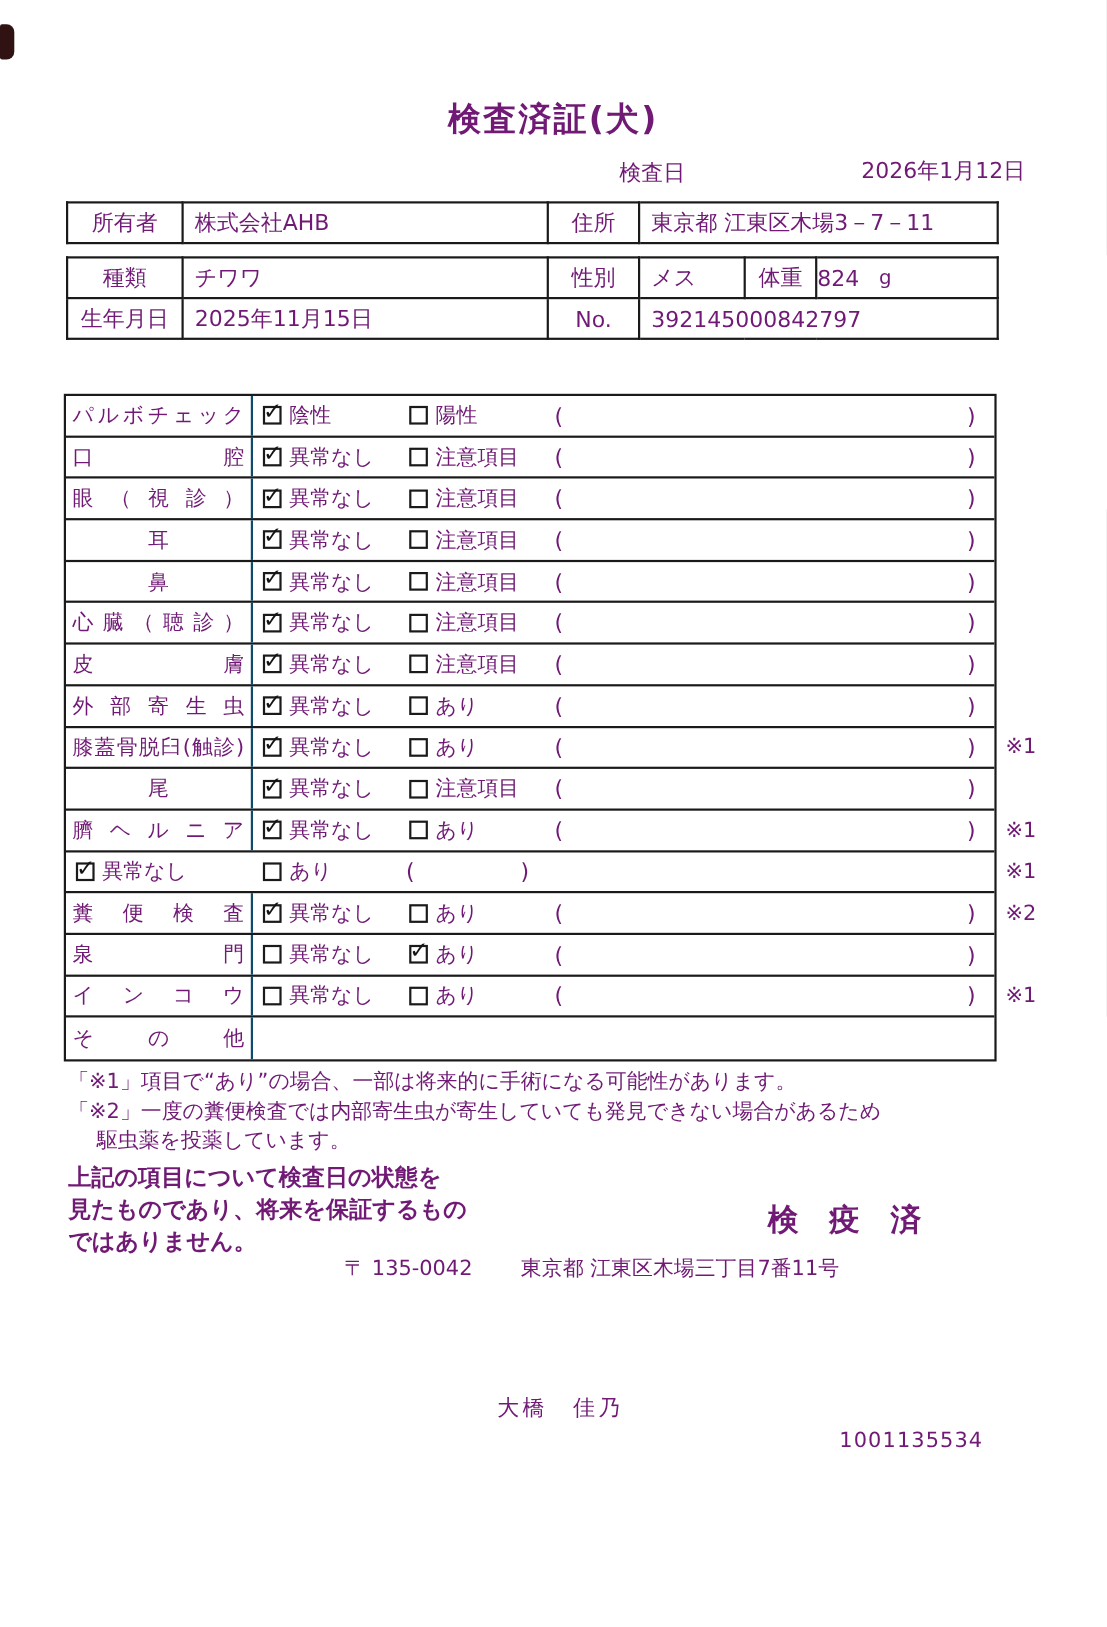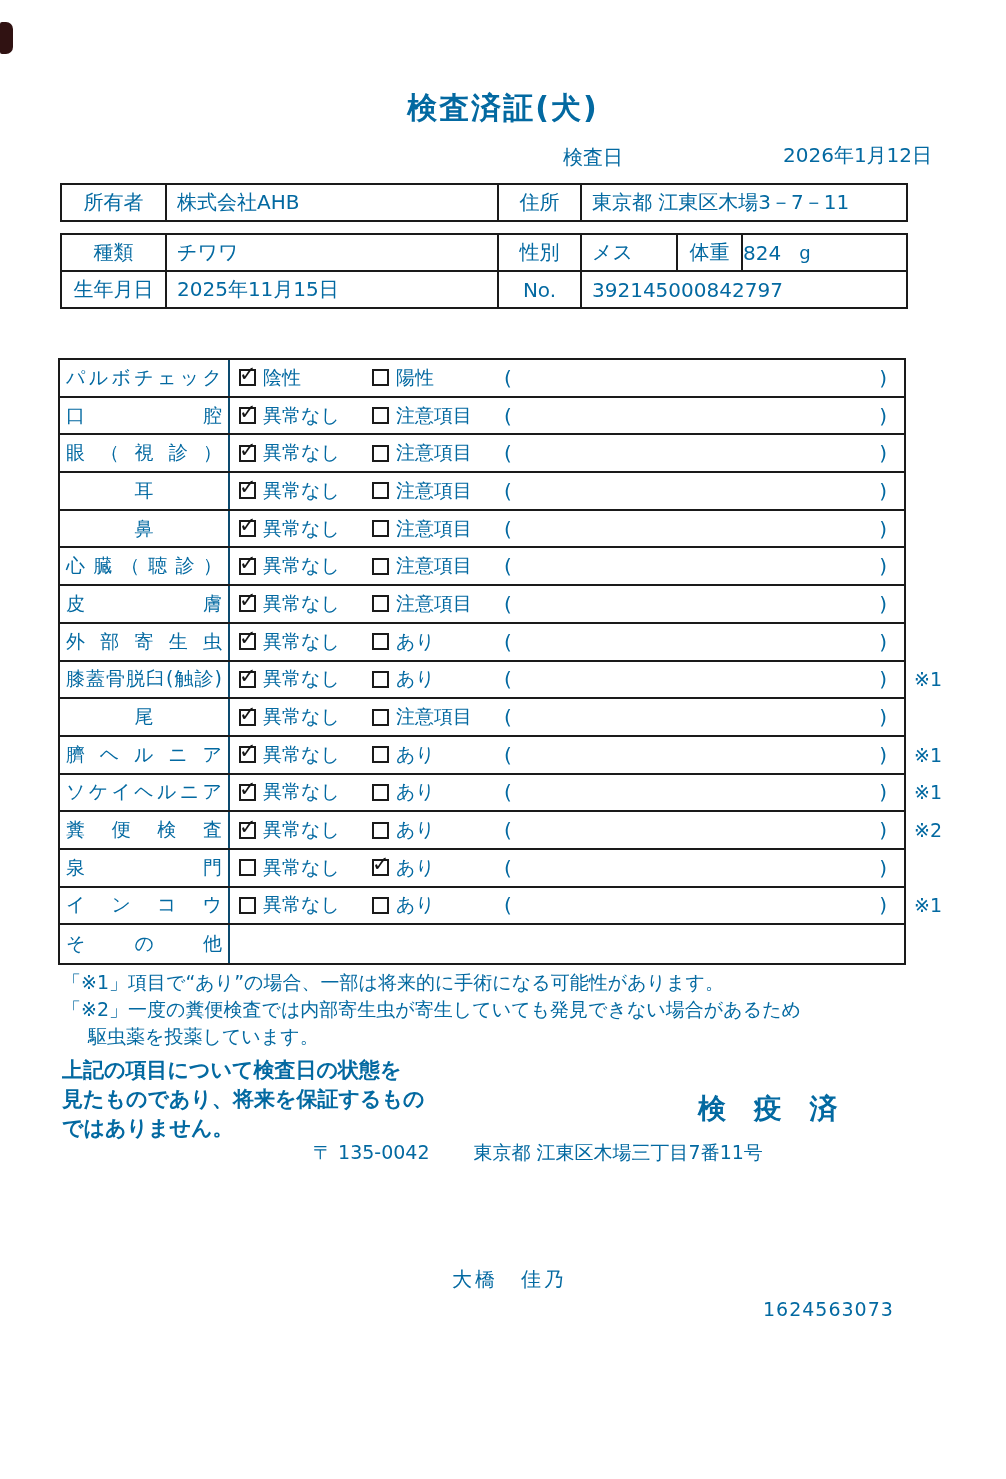--- a/index.html
+++ b/index.html
@@ -2,21 +2,21 @@
 <html><head>
 <meta charset="utf-8">
 <style>
   html,body { margin:0; padding:0; background:#e8e8e8; }
   .page {
     position:relative;
     width:1006px; height:1479px;
     margin:0 auto;
     background:#ffffff;
     font-family:"DejaVu Sans","Liberation Sans",sans-serif;
-    color:#0369a1;
+    color:#701a75;
     overflow:hidden;
   }
   .scan-mark {
     position:absolute; left:0; top:22px; width:13px; height:32px;
     background:#301212; border-radius:2px 7px 7px 2px;
   }
   .title {
     position:absolute; top:88px; left:0; width:100%;
     text-align:center; font-size:30px; font-weight:bold;
     letter-spacing:2px; margin:0;
@@ -366,23 +366,20 @@
       <span>あり</span>
     </div>
     <div class="cell paren">
       <span>(</span>
       <span></span>
       <span>)</span>
     </div>
     <div class="row-note">※1</div>
   </div>
         <div class="irow">
-    <div class="cell item">
-      <div class="item-label">ソケイヘルニア</div>
-    </div>
     <div class="cell opt">
       <span class="cb checked"></span>
       <span>異常なし</span>
     </div>
     <div class="cell opt">
       <span class="cb"></span>
       <span>あり</span>
     </div>
     <div class="cell paren">
       <span>(</span>
@@ -465,15 +462,15 @@
   <div class="disclaimer dc-0">上記の項目について検査日の状態を</div>
   <div class="disclaimer dc-2">ではありません。</div>
 
   <div class="stamp">検 疫 済</div>
 
   <div class="postal-row">
     <span>〒 135-0042</span>
     <span>東京都 江東区木場三丁目7番11号</span>
   </div>
   <div class="person">大橋　佳乃</div>
-  <div class="serial">1624563073</div>
+  <div class="serial">1001135534</div>
 
 </div>
 
 </body></html>

